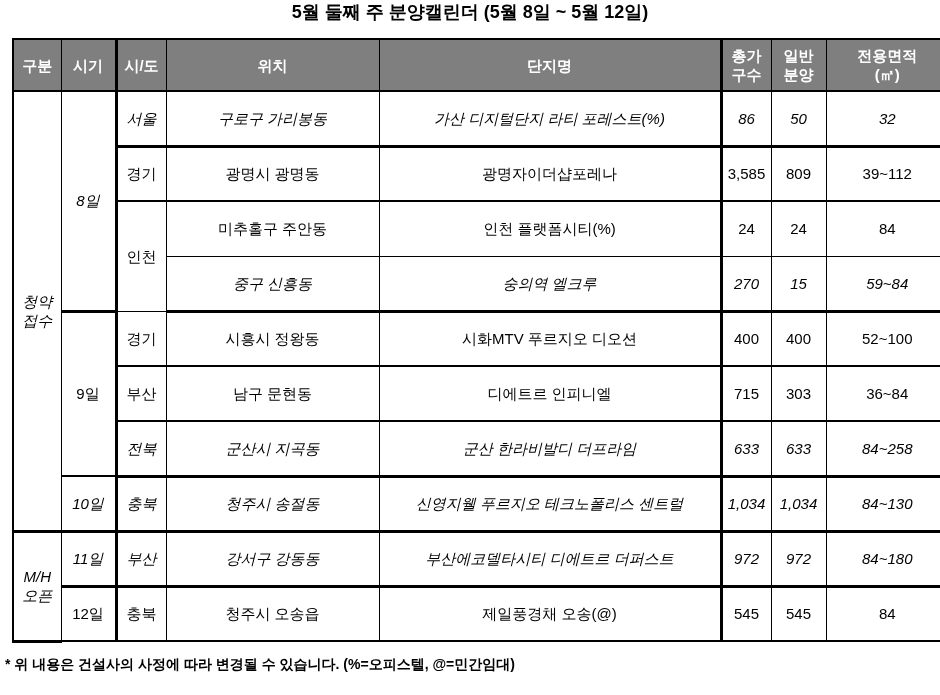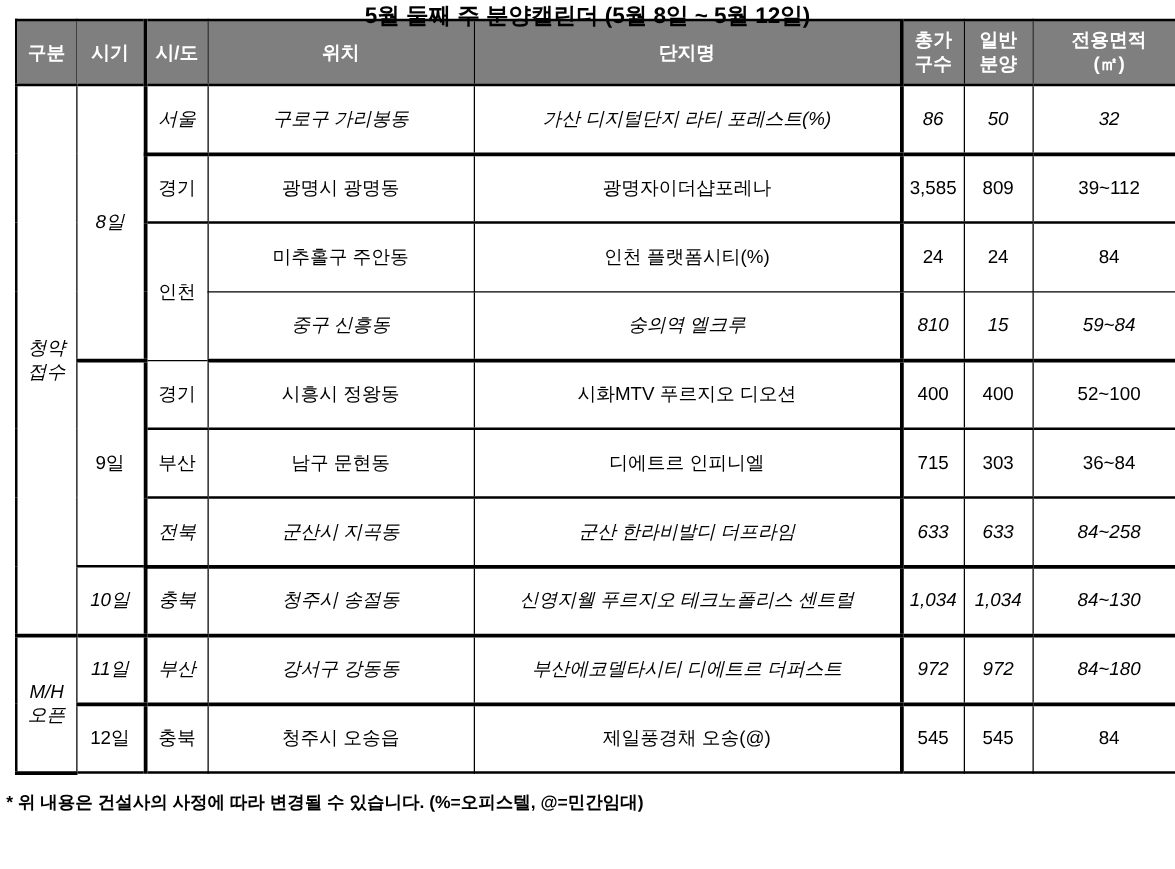--- a/index.html
+++ b/index.html
@@ -9,21 +9,21 @@
     background: #ffffff;
     font-family: "Liberation Sans", sans-serif;
     overflow: hidden;
   }
   .title {
     width: 940px;
     text-align: center;
     font-weight: bold;
     font-size: 18px;
     line-height: 25px;
-    height: 15px;
+    height: 38px;
     color: #000000;
     border-radius: 10px;
   }
   table.cal {
     border-collapse: collapse;
     table-layout: fixed;
     width: 936px;
     margin-left: 12px;
     border: 2px solid #000000;
   }
@@ -125,21 +125,21 @@
       <td class="bL3" rowspan="2">인천</td>
       <td>미추홀구 주안동</td>
       <td>인천 플랫폼시티(%)</td>
       <td class="bL3">24</td>
       <td>24</td>
       <td>84</td>
     </tr>
     <tr class="eb3">
       <td>중구 신흥동</td>
       <td>숭의역 엘크루</td>
-      <td class="bL3">810</td>
+      <td class="bL3">270</td>
       <td>15</td>
       <td>59~84</td>
     </tr>
     <tr class="eb2">
       <td rowspan="3">9일</td>
       <td class="bL3">경기</td>
       <td>시흥시 정왕동</td>
       <td>시화MTV 푸르지오 디오션</td>
       <td class="bL3">400</td>
       <td>400</td>

